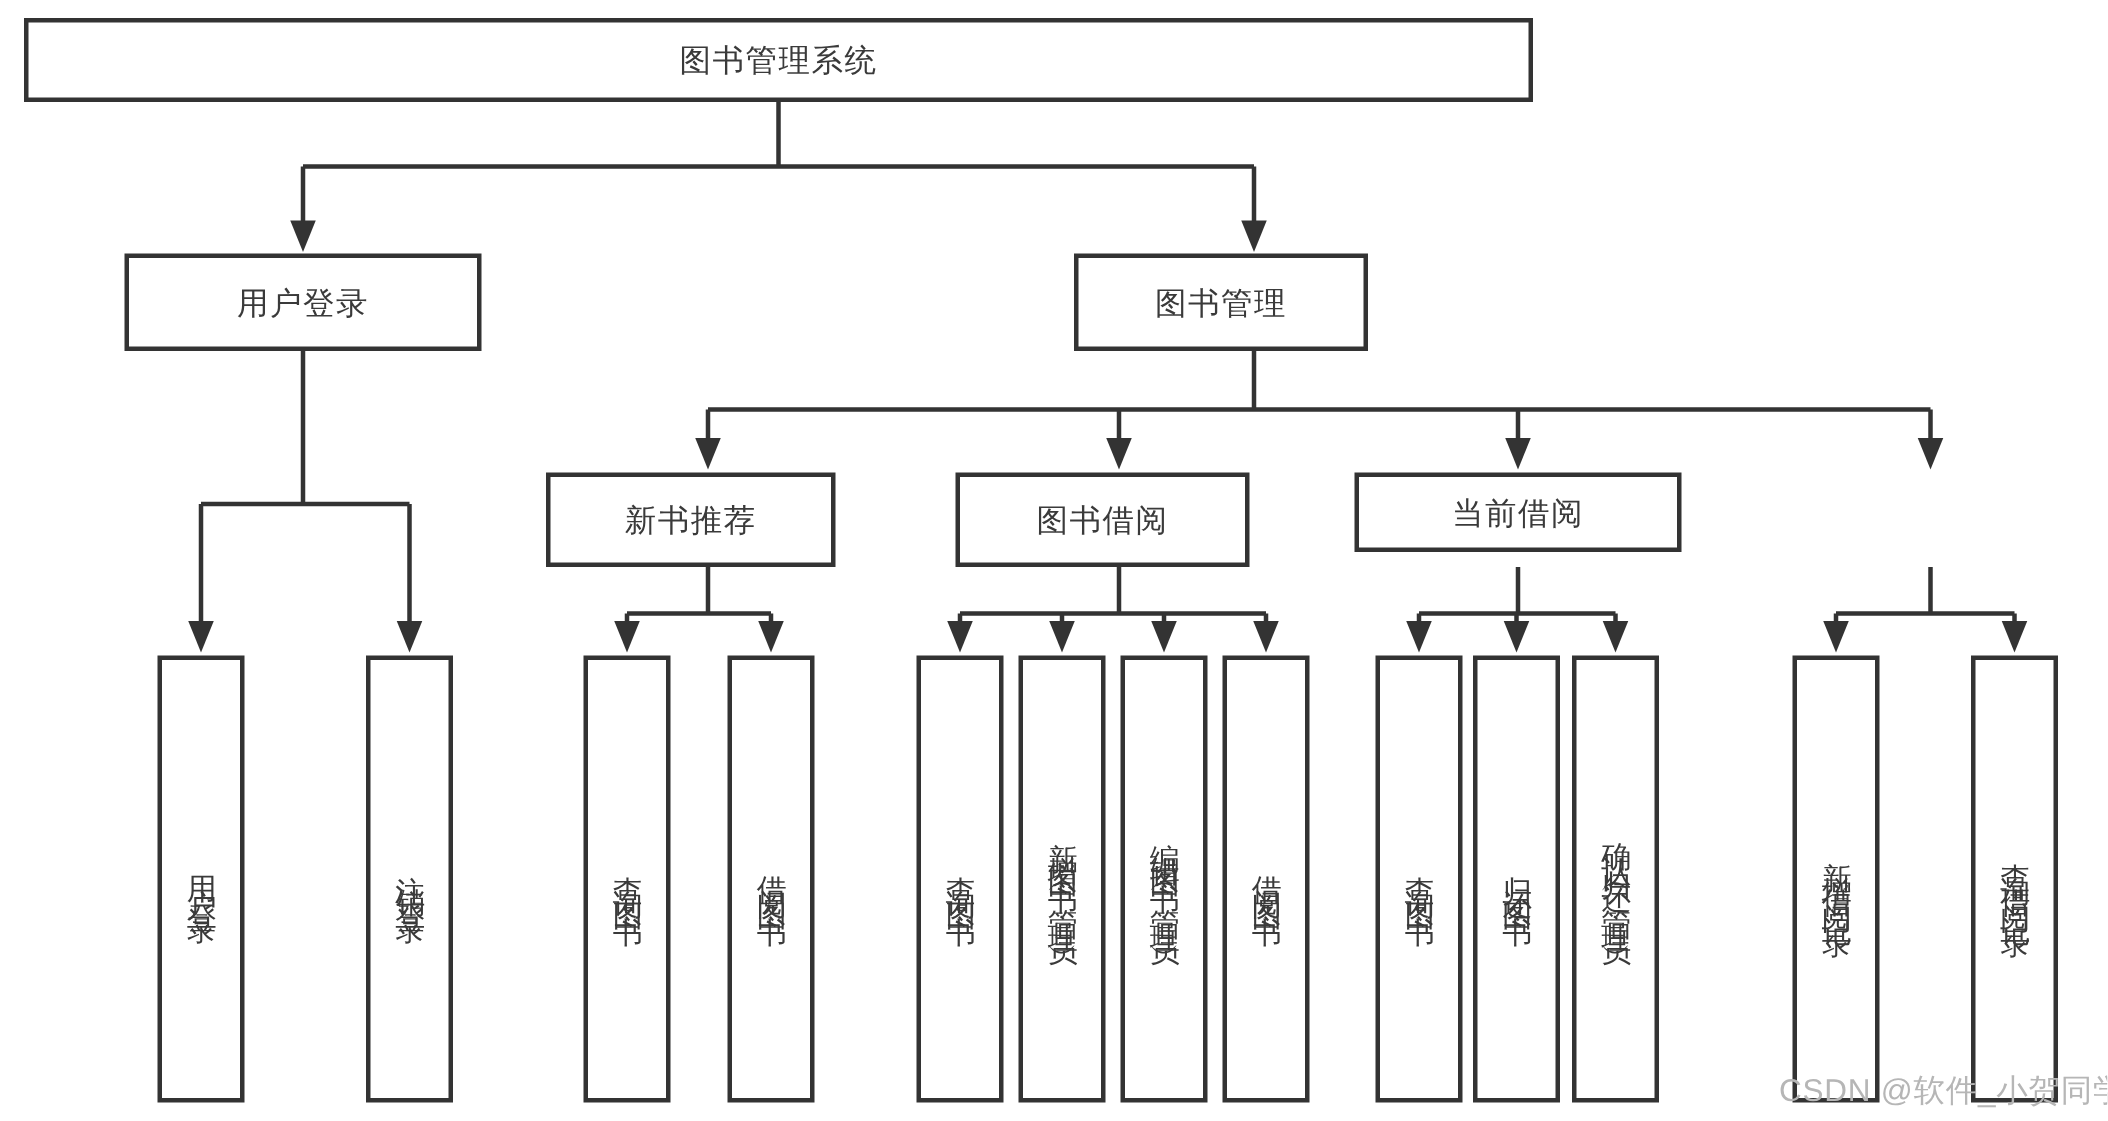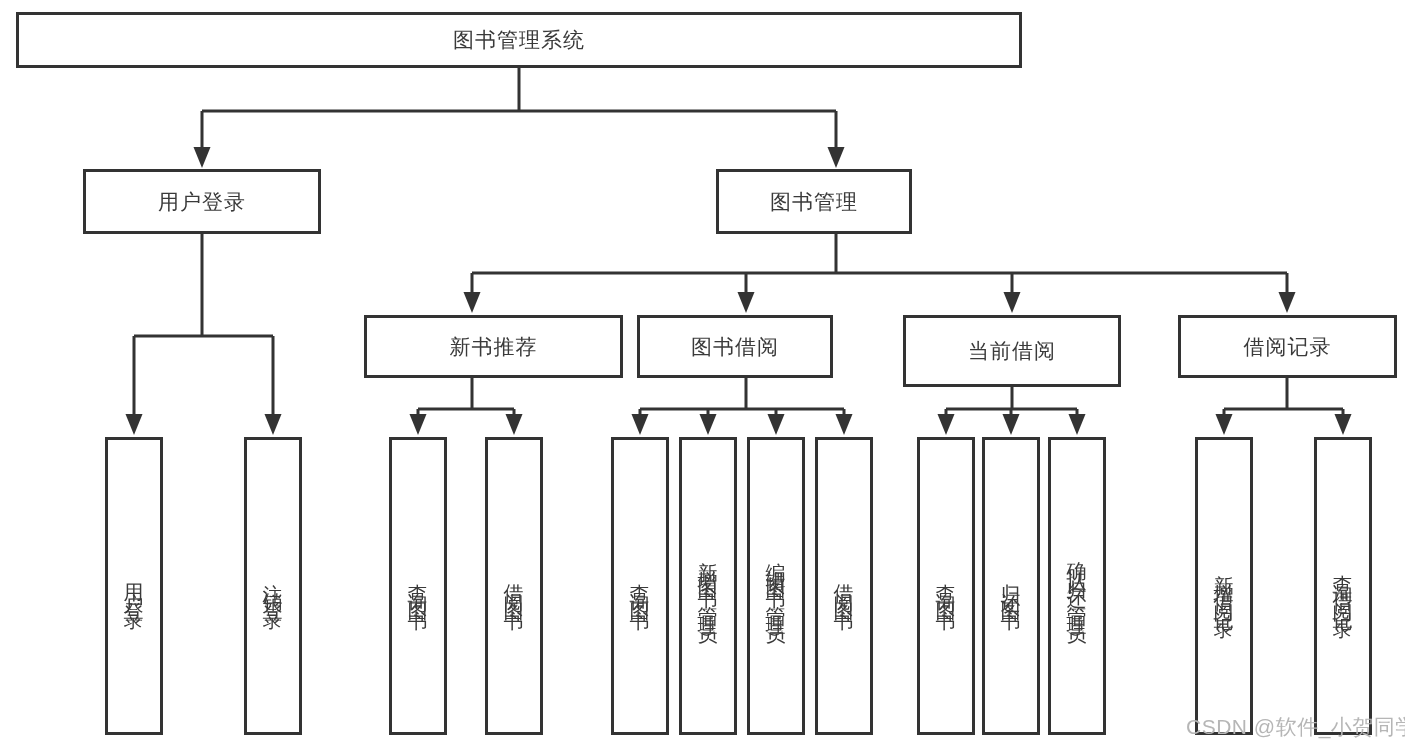--- a/index.html
+++ b/index.html
@@ -98,31 +98,28 @@
     <span class="label">图书管理系统</span>
   </div>
 
   <div class="node h" style="left:83px; top:169px; width:238px; height:65px;">
     <span class="label">用户登录</span>
   </div>
   <div class="node h" style="left:716px; top:169px; width:196px; height:65px;">
     <span class="label">图书管理</span>
   </div>
 
-  <div class="node h" style="left:364px; top:315px; width:259px; height:63px;">
+  <div class="node h" style="left:364px; top:315px; width:193px; height:63px;">
     <span class="label">新书推荐</span>
   </div>
   <div class="node h" style="left:637px; top:315px; width:196px; height:63px;">
     <span class="label">图书借阅</span>
   </div>
-  <div class="node h" style="left:903px; top:315px; width:218px; height:72px;">
+  <div class="node h" style="left:903px; top:315px; width:218px; height:53px;">
     <span class="label">当前借阅</span>
-  </div>
-  <div class="node h" style="left:1178px; top:315px; width:219px; height:63px;">
-    <span class="label">借阅记录</span>
   </div>
 
   <div class="node v" style="left:105px; top:437px; width:58px; height:298px;">
     <span class="label">用户登录</span>
   </div>
   <div class="node v" style="left:244px; top:437px; width:58px; height:298px;">
     <span class="label">注销登录</span>
   </div>
 
   <div class="node v" style="left:389px; top:437px; width:58px; height:298px;">

